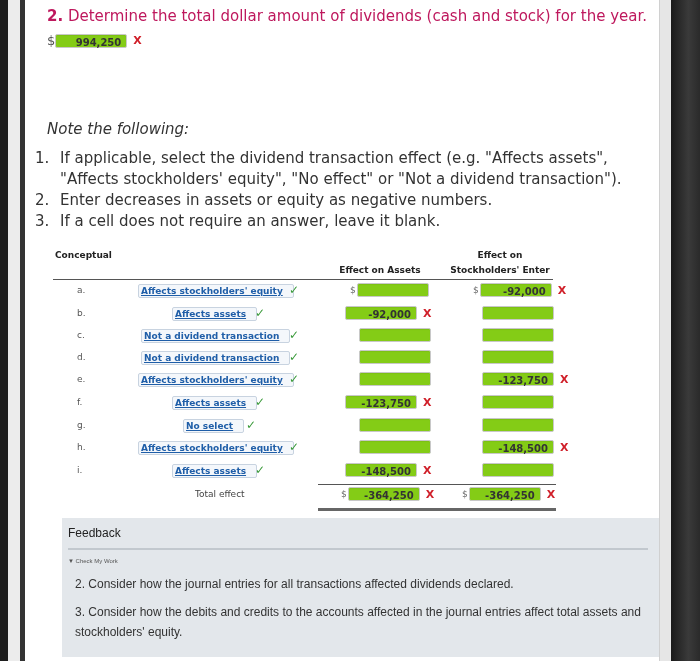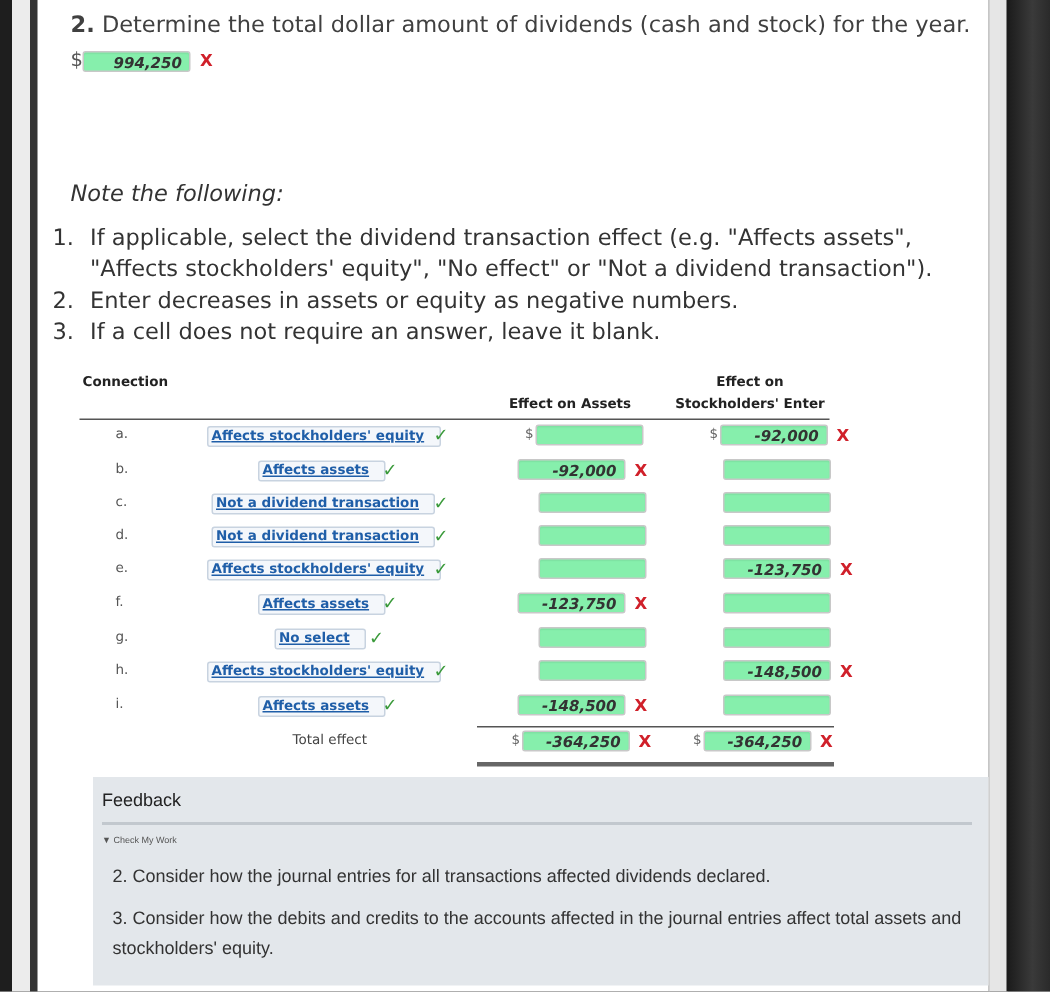--- a/index.html
+++ b/index.html
@@ -10,27 +10,27 @@
     color:#333;
   }
   .left-dark { position:absolute; left:0; top:0; width:8px; height:661px; background:#1e1e1e; }
   .left-light { position:absolute; left:8px; top:0; width:12px; height:661px; background:#ececec; }
   .left-line { position:absolute; left:20px; top:0; width:5px; height:661px; background:#333; }
   .right-border { position:absolute; left:659px; top:0; width:12px; height:661px; background:#e6e6e6; border-left:1px solid #d0d0d0; }
   .right-dark { position:absolute; left:671px; top:0; width:29px; height:661px;
     background:linear-gradient(to right,#1a1a1a,#3a3a3a 60%,#2a2a2a); }
   .page { position:absolute; left:25px; top:0; width:634px; height:661px; background:#fff; }
 
-  .q { position:absolute; font-size:15px; color:#404040; line-height:24px; }
+  .q { position:absolute; font-size:15px; color:#be185d; line-height:24px; }
   .q b { font-weight:bold; }
   .ans-row { position:absolute; left:22px; top:33px; font-size:14px; display:flex; align-items:center; }
   .dollar { font-size:13px; color:#555; }
-  .inp { border:1px solid #c8c8c8; border-radius:2px; background:#86efac; height:14px; box-sizing:border-box;
+  .inp { border:1px solid #c8c8c8; border-radius:2px; background:#84cc16; height:14px; box-sizing:border-box;
     font-size:10px; font-weight:bold; color:#333; text-align:right; padding:0 5px; line-height:16px;
-    box-shadow:inset 0 1px 1px rgba(0,0,0,0.06);font-style:italic; }
+    box-shadow:inset 0 1px 1px rgba(0,0,0,0.06); }
   .x { color:#d0202a; font-weight:bold; font-size:11px; margin-left:6px; }
   .chk { color:#3a9a3a; font-weight:bold; font-size:12px; margin-left:6px; }
 
   .note-title { position:absolute; left:22px; top:120px; font-style:italic; font-size:15px; color:#333; }
   .notes { position:absolute; left:10px; top:148px; width:620px; font-size:15px; line-height:21px; color:#333; }
   .notes .li { display:flex; }
   .notes .num { width:25px; flex:none; }
 
   .tbl-h { position:absolute; font-size:9px; font-weight:bold; color:#222; text-align:center; }
   .hline { position:absolute; background:#555; }
@@ -79,21 +79,21 @@
     <div class="li">
       <span class="num">2.</span>
       <span>Enter decreases in assets or equity as negative numbers.</span>
     </div>
     <div class="li">
       <span class="num">3.</span>
       <span>If a cell does not require an answer, leave it blank.</span>
     </div>
   </div>
 
-  <div class="tbl-h" style="left:30px;top:250px;text-align:left;">Connection</div>
+  <div class="tbl-h" style="left:30px;top:250px;text-align:left;">Conceptual</div>
   <div class="tbl-h" style="left:310px;top:265px;width:90px;">Effect on Assets</div>
   <div class="tbl-h" style="left:420px;top:250px;width:110px;">Effect on</div>
   <div class="tbl-h" style="left:420px;top:265px;width:110px;">Stockholders' Enter</div>
   <div class="hline" style="left:28px;top:279px;width:500px;height:1px;"></div>
 
   <div class="row" style="top:281px;">
     <span class="lbl">a.</span>
     <span class="sel" style="left:113px;">Affects stockholders' equity</span>
     <span class="chk sel-chk" style="left:258px;">✓</span>
     <div class="cell" style="left:325px;">

